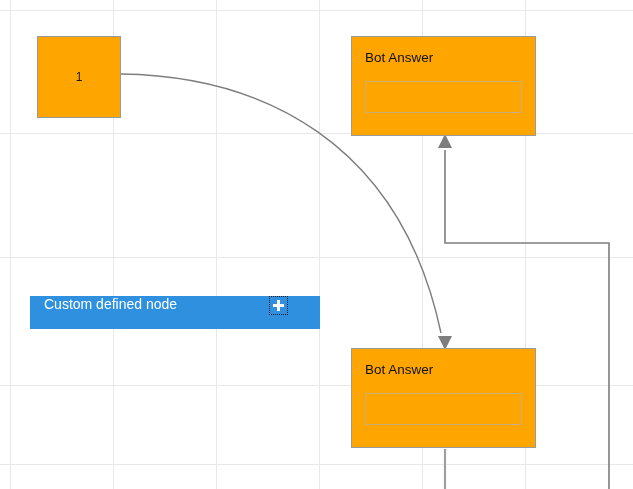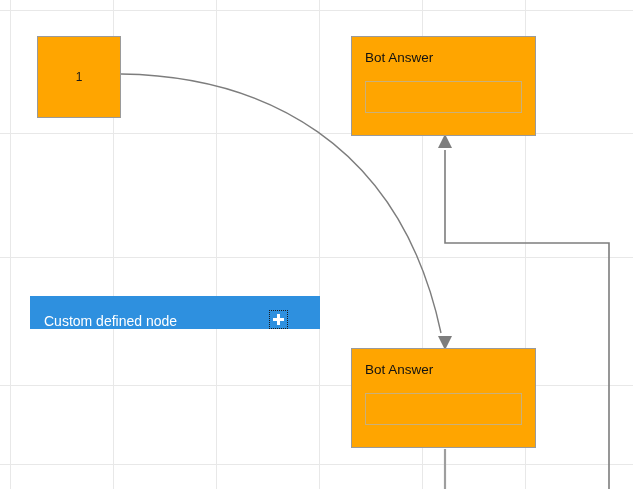--- a/index.html
+++ b/index.html
@@ -74,21 +74,21 @@
     height: 32px;
     border: 1px solid #c9b07a;
     background: transparent;
   }
   
   .palette-item {
     position: absolute;
     box-sizing: border-box;
     background: #2e90df;
     display: flex;
-    align-items: flex-end;
+    align-items: flex-start;
     padding: 0 14px;
     color: #ffffff;
   }
   .palette-item .palette-label {
     font-size: 14px;
     color: #ffffff;
     flex: 1;
     font-family: "Liberation Sans", sans-serif;
   }
   .plus-box {

